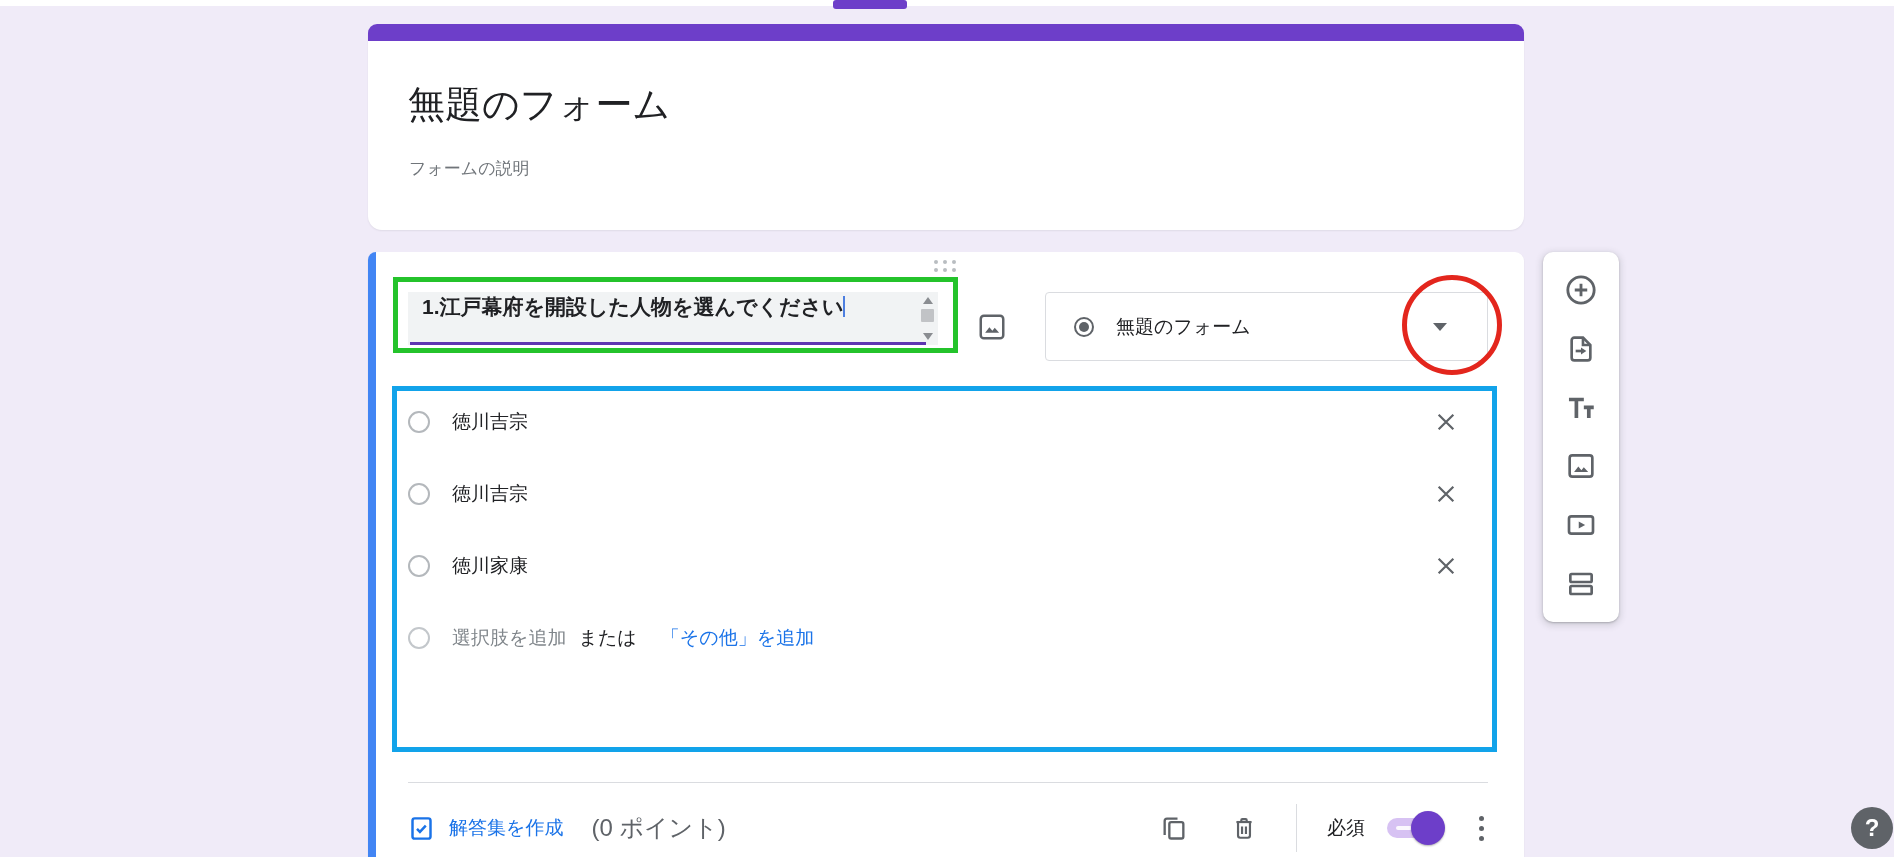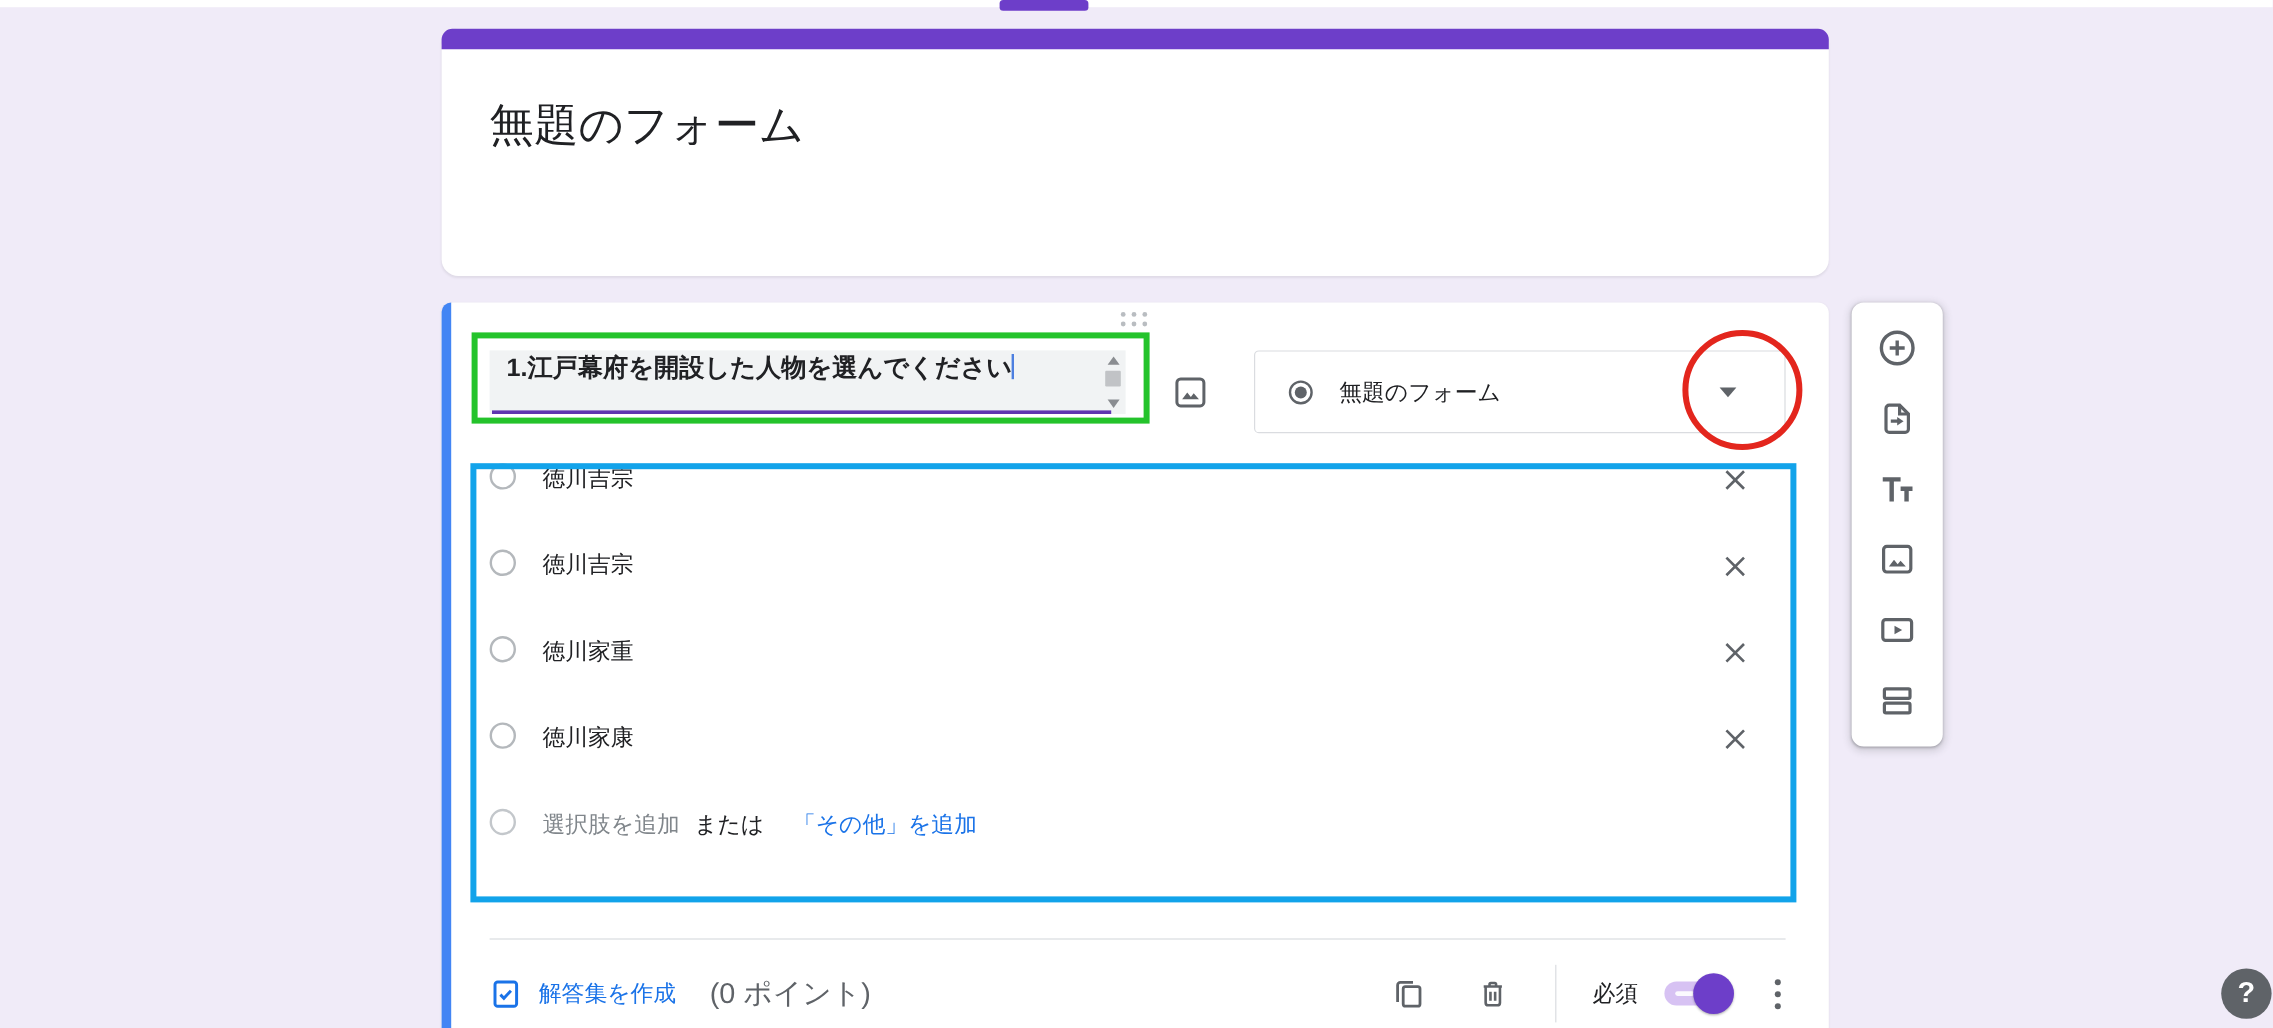--- a/index.html
+++ b/index.html
@@ -61,21 +61,21 @@
   .caret-down{margin-left:auto;margin-right:40px;width:0;height:0;border-left:7px solid transparent;border-right:7px solid transparent;border-top:8px solid var(--icon-gray);}
 
   
   .ann{position:absolute;pointer-events:none;z-index:6;}
   .ann-green{left:25px;top:25px;width:565px;height:76px;border:5px solid var(--annotation-green);}
   .ann-red{left:1034px;top:23px;width:100px;height:100px;border:5px solid var(--annotation-red);border-radius:50%;}
   .ann-blue{left:24px;top:134px;width:1105px;height:366px;border:5px solid var(--annotation-blue);}
 
   
   .options{position:absolute;left:40px;top:134px;width:1052px;}
-  .opt-row{height:72px;display:flex;}
+  .opt-row{height:72px;display:flex;align-items:center;}
   .opt-radio{width:22px;height:22px;border:2px solid #b4b8bc;border-radius:50%;flex:none;}
   .opt-radio.light{border-color:#c3c7cb;}
   .opt-label{margin-left:22px;font-size:19px;color:var(--text-dark);}
   .opt-x{margin-left:auto;width:28px;height:28px;display:flex;align-items:center;justify-content:center;cursor:pointer;}
   .add-label{margin-left:22px;font-size:19px;color:#80868b;cursor:pointer;}
   .or-label{margin-left:12px;font-size:19px;color:var(--text-dark);}
   .other-link{margin-left:24px;font-size:19px;color:var(--link-blue);cursor:pointer;}
 
   .q-divider{position:absolute;left:40px;top:530px;width:1080px;height:1px;background:var(--divider);}
 
@@ -110,20 +110,21 @@
 </head>
 <body>
 
 <div class="top-strip">
   <div class="top-tab"></div>
 </div>
 
 <div class="title-card">
   <div class="title-topbar"></div>
   <div class="form-title">無題のフォーム</div>
+  <div class="form-desc">フォームの説明</div>
 </div>
 
 <div class="q-card">
   <div class="sel-bar"></div>
 
   <div class="drag-dots">
     <i></i>
       <i></i>
       <i></i>
       <i></i>
@@ -162,29 +163,20 @@
       <span class="opt-label">徳川吉宗</span>
       <span class="opt-x">
         <svg width="22" height="22" viewBox="0 0 24 24" stroke="#5f6368" stroke-width="2.4">
             <path d="M4 4 L20 20 M20 4 L4 20"></path>
           </svg>
       </span>
     </div>
     <div class="opt-row">
       <span class="opt-radio"></span>
       <span class="opt-label">徳川吉宗</span>
-      <span class="opt-x">
-        <svg width="22" height="22" viewBox="0 0 24 24" stroke="#5f6368" stroke-width="2.4">
-            <path d="M4 4 L20 20 M20 4 L4 20"></path>
-          </svg>
-      </span>
-    </div>
-    <div class="opt-row">
-      <span class="opt-radio"></span>
-      <span class="opt-label">徳川家重</span>
       <span class="opt-x">
         <svg width="22" height="22" viewBox="0 0 24 24" stroke="#5f6368" stroke-width="2.4">
             <path d="M4 4 L20 20 M20 4 L4 20"></path>
           </svg>
       </span>
     </div>
     <div class="opt-row">
       <span class="opt-radio"></span>
       <span class="opt-label">徳川家康</span>
       <span class="opt-x">

